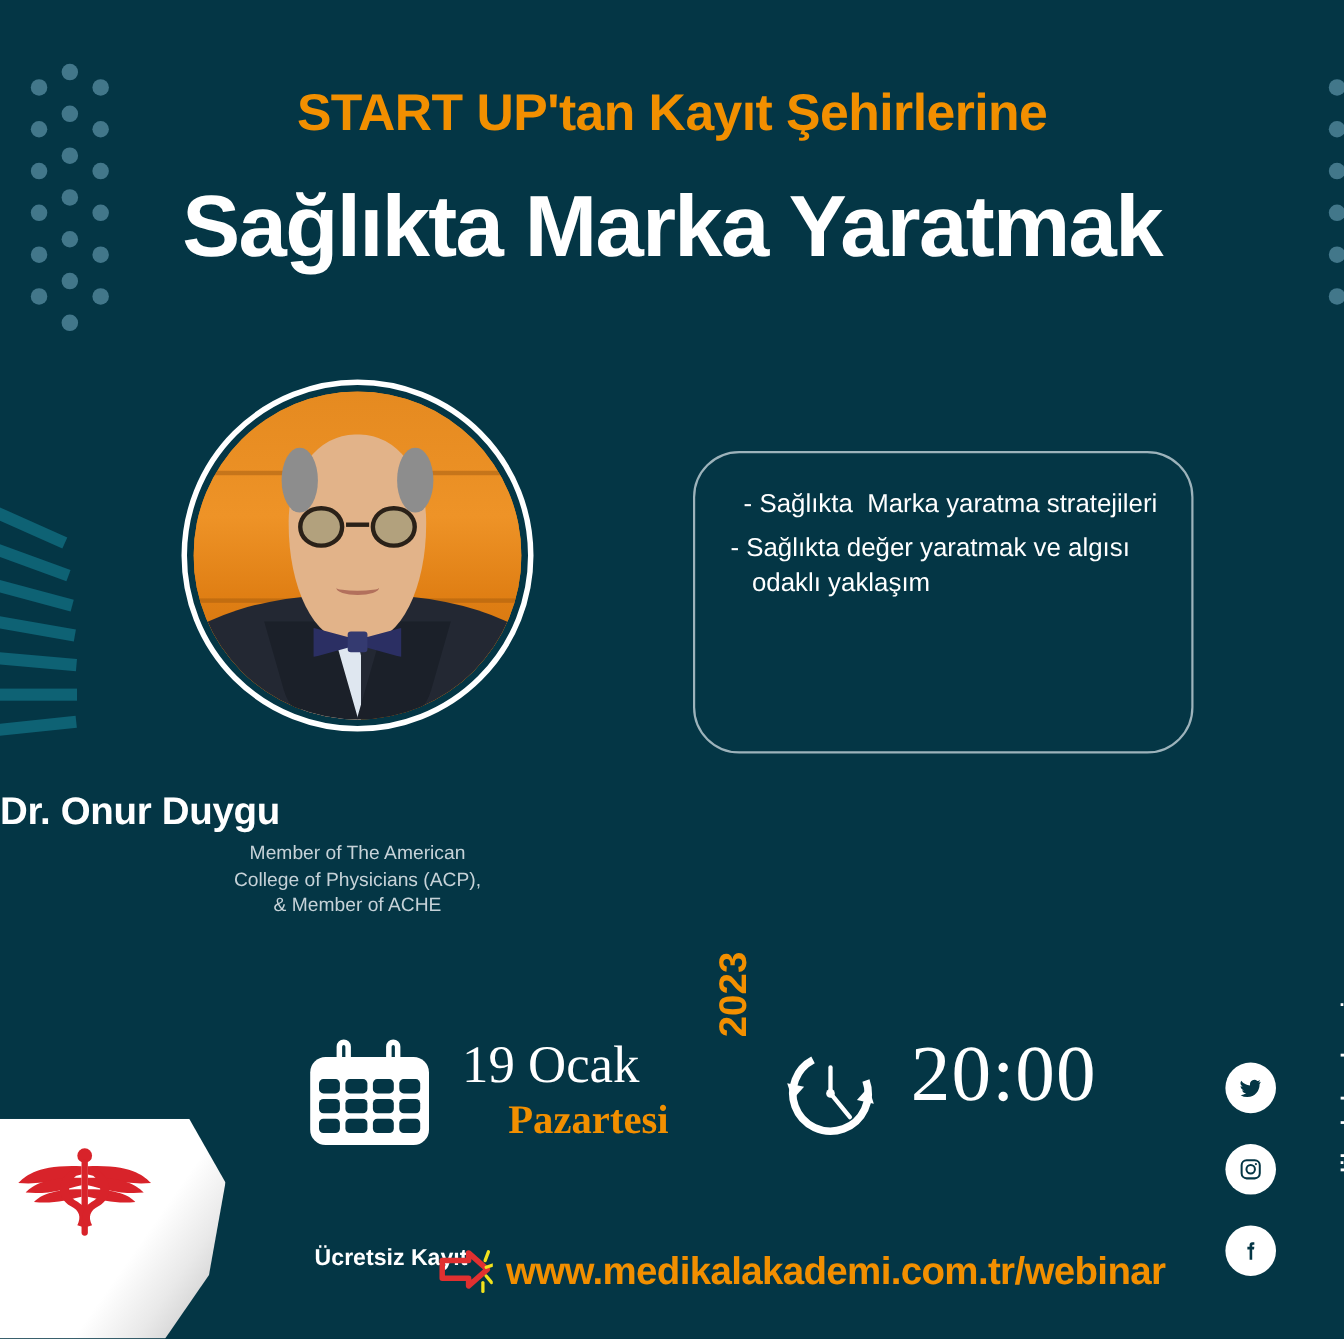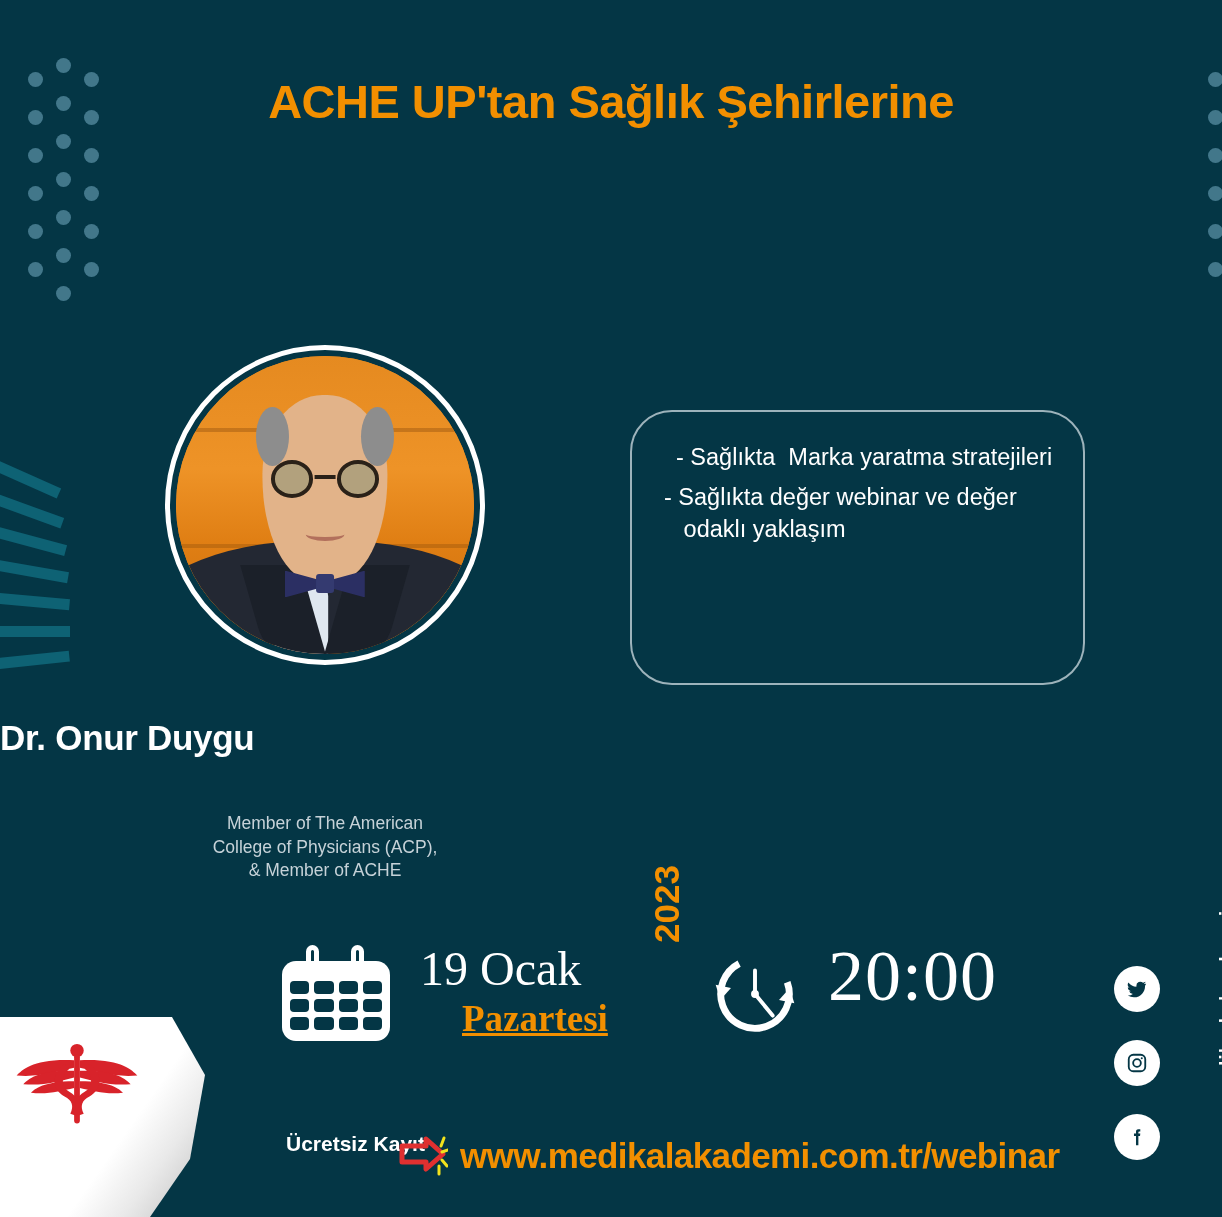--- a/index.html
+++ b/index.html
@@ -201,21 +201,21 @@
   .cal-cell { height:13px; border-radius:4px; background:#043645; }
 
   .date-main {
     position:absolute; left:138px; top:6px;
     font-family:"Liberation Serif", serif;
     font-size:48px; color:#ffffff; white-space:nowrap;
   }
   .date-day {
     position:absolute; left:180px; top:62px;
     font-family:"Liberation Serif", serif;
-    font-size:37px; font-weight:700; color:#F28F00; white-space:nowrap;text-decoration:underline;
+    font-size:37px; font-weight:700; color:#F28F00; white-space:nowrap;
   }
   .date-year {
     position:absolute; left:365px; top:8px;
     font-family:"Liberation Sans", sans-serif;
     font-size:35px; font-weight:700; color:#F28F00;
     transform:rotate(-90deg); transform-origin:left top;
     white-space:nowrap;
   }
   .clock-icon { position:absolute; left:424px; top:10px; width:98px; height:98px; }
   .time-text {
@@ -316,21 +316,22 @@
   <div class="stripes">
     <div class="stripe" style="top:6px;   transform:rotate(24deg);"></div>
     <div class="stripe" style="top:44px;  transform:rotate(20deg);"></div>
     <div class="stripe" style="top:82px;  transform:rotate(15deg);"></div>
     <div class="stripe" style="top:120px; transform:rotate(10deg);"></div>
     <div class="stripe" style="top:158px; transform:rotate(5deg);"></div>
     <div class="stripe" style="top:196px; transform:rotate(0deg);"></div>
     <div class="stripe" style="top:234px; transform:rotate(-6deg);"></div>
   </div>
 
-  <div class="kicker">ACHE UP'tan Sağlık Şehirlerine</div>
+  <div class="kicker">START UP'tan Kayıt Şehirlerine</div>
+  <div class="headline">Sağlıkta Marka Yaratmak</div>
 
   <div class="portrait-wrap">
     <div class="portrait">
       <div class="p-wood"></div>
       <div class="p-suit"></div>
       <div class="p-shirt"></div>
       <div class="p-lapelL"></div>
       <div class="p-lapelR"></div>
       <div class="p-neck"></div>
       <div class="p-head"></div>
@@ -339,28 +340,28 @@
       <div class="p-glassL"></div>
       <div class="p-glassR"></div>
       <div class="p-bridge"></div>
       <div class="p-mouth"></div>
       <div class="p-bow"></div>
       <div class="p-bowknot"></div>
     </div>
   </div>
 
   <div class="speaker-name">Dr. Onur Duygu</div>
-  <div class="speaker-cred" style="white-space:pre-line;margin-top:48px;">Member of The American
+  <div class="speaker-cred" style="white-space:pre-line;">Member of The American
 College of Physicians (ACP),
 &amp; Member of ACHE</div>
 
   <div class="bulletbox">
     <ul class="bullets">
       <li>- Sağlıkta  Marka yaratma stratejileri</li>
-      <li>- Sağlıkta değer webinar ve değer
+      <li>- Sağlıkta değer yaratmak ve algısı
    odaklı yaklaşım</li>
     </ul>
   </div>
 
   <div class="datebar">
 
     <div class="cal-icon">
       <div class="cal-ring r1"></div>
       <div class="cal-ring r2"></div>
       <div class="cal-body"></div>

